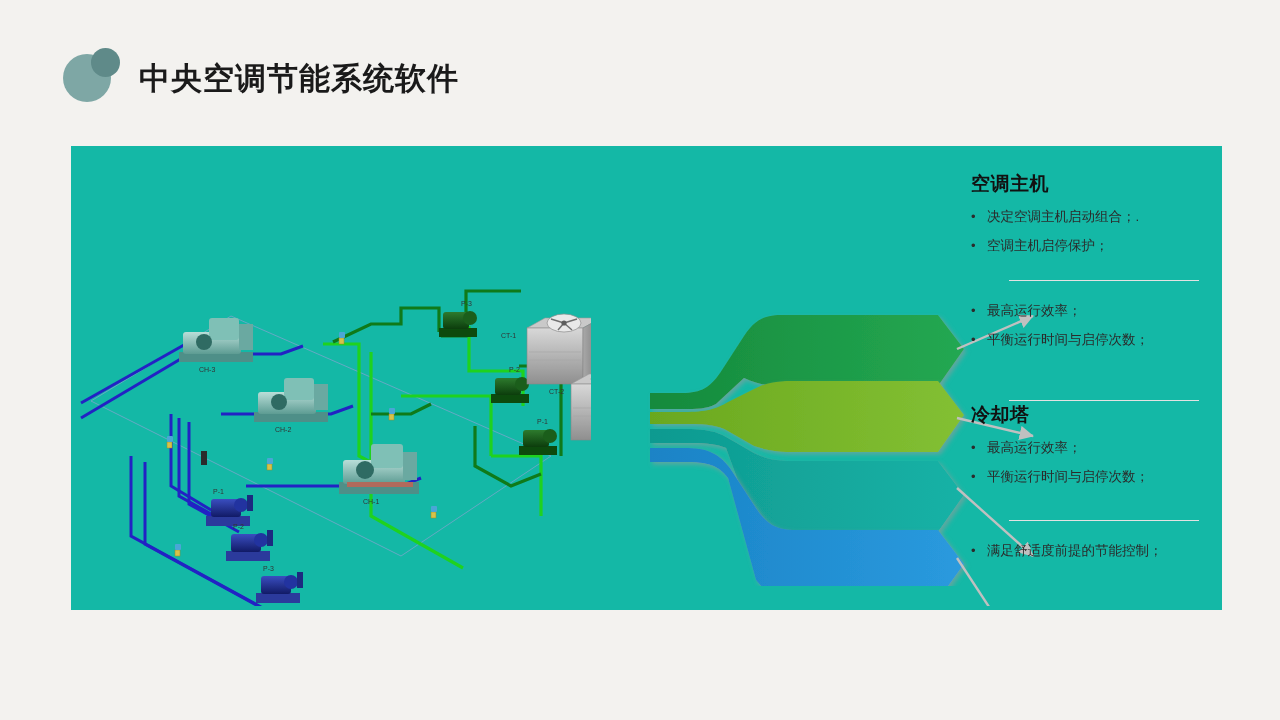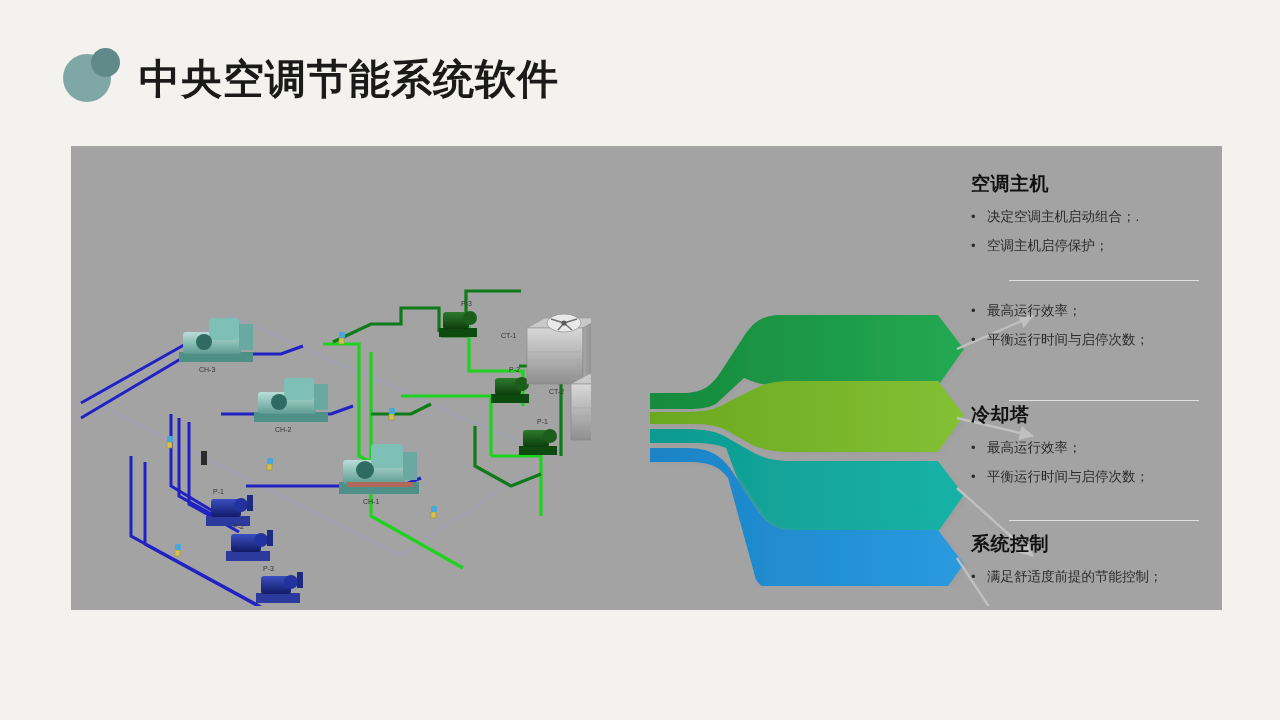--- a/index.html
+++ b/index.html
@@ -34,34 +34,34 @@
   .logo .circ-small {
     position: absolute;
     left: 28px; top: 0px;
     width: 29px; height: 29px;
     border-radius: 50%;
     background: #5f8a89;
   }
   .page-title {
     position: absolute;
     left: 139px; top: 58px;
-    font-size: 41px;
+    font-size: 31px;
     font-weight: bold;
     color: #1a1a1a;
     letter-spacing: 1px;
     line-height: 42px;
     white-space: nowrap;
   }
 
   
   .card {
     position: absolute;
     left: 71px; top: 146px;
     width: 1151px; height: 464px;
-    background: #a3a3a3;
+    background: #14b8a6;
   }
 
   
   .schematic {
     position: absolute;
     left: 0px; top: 10px;
     width: 520px; height: 450px;
   }
   .schematic svg { display: block; }
 
@@ -478,21 +478,20 @@
         </div>
         <div class="bullet">
           <span class="dot">•</span>
           <span>平衡运行时间与启停次数；</span>
         </div>
       </div>
     </div>
     <div class="divider" style="top:362px;"></div>
 
     <div class="block" style="top:373px;">
-      <div class="block-title">系统控制</div>
       <div class="bullets">
         <div class="bullet">
           <span class="dot">•</span>
           <span>满足舒适度前提的节能控制；</span>
         </div>
       </div>
     </div>
 
   </div>
 </div>

